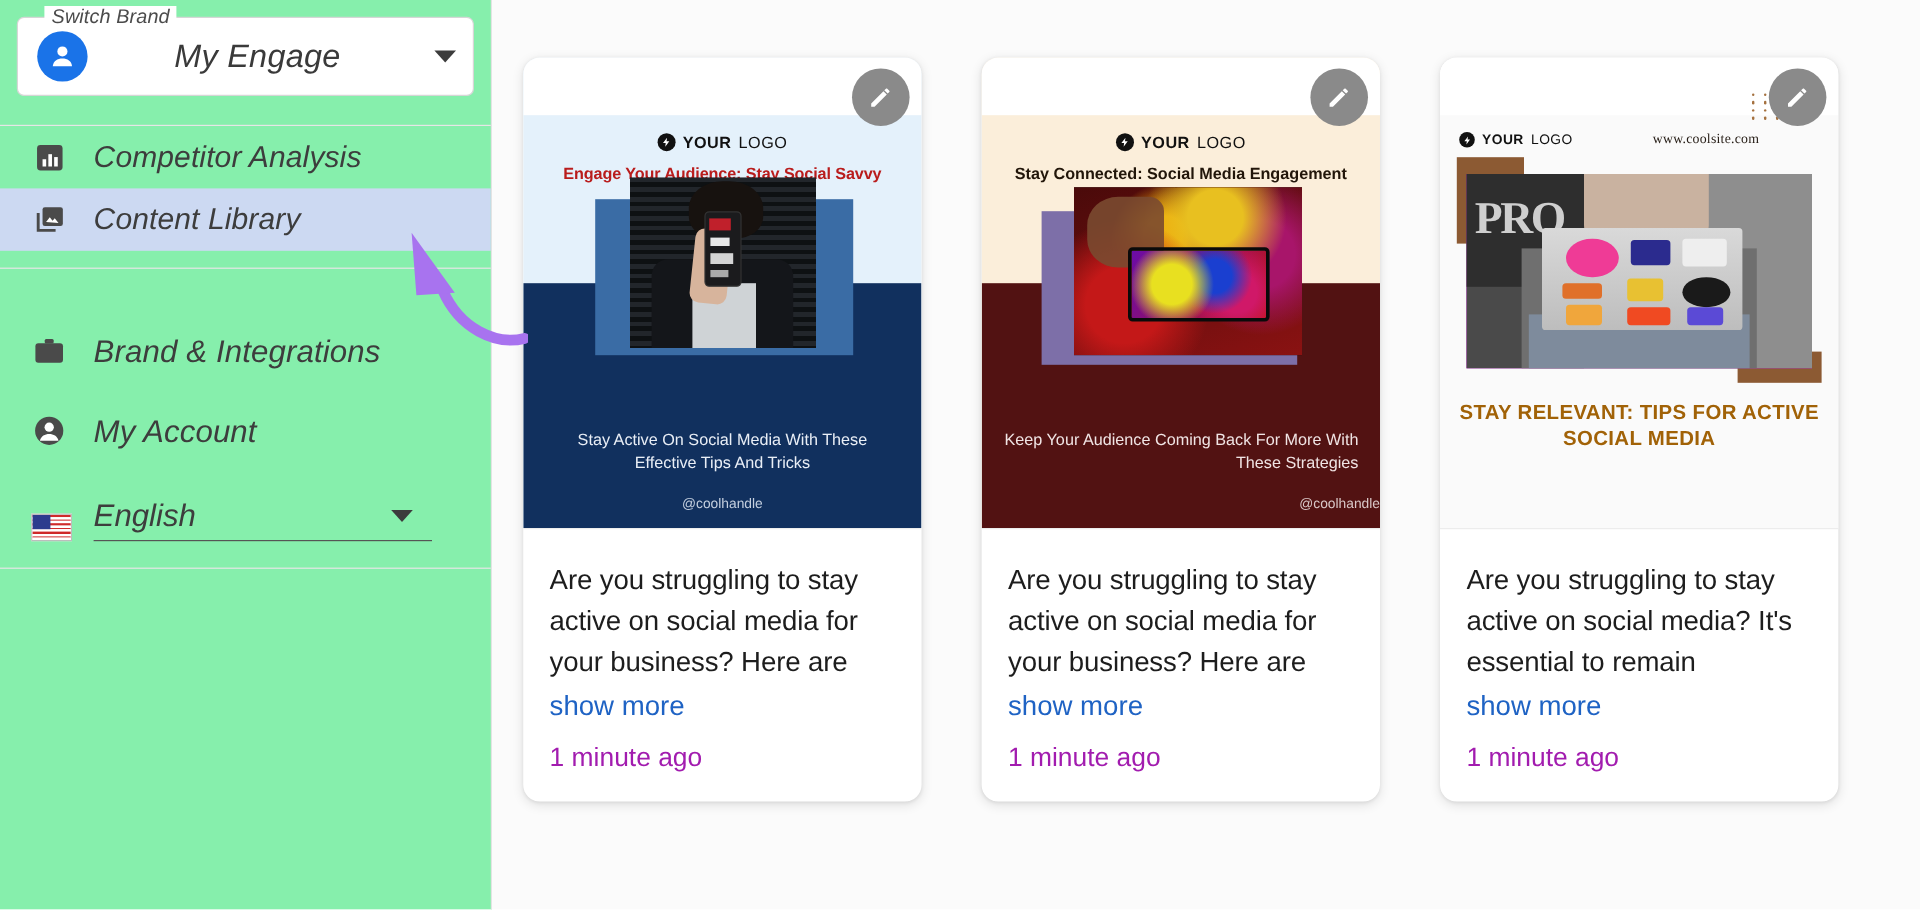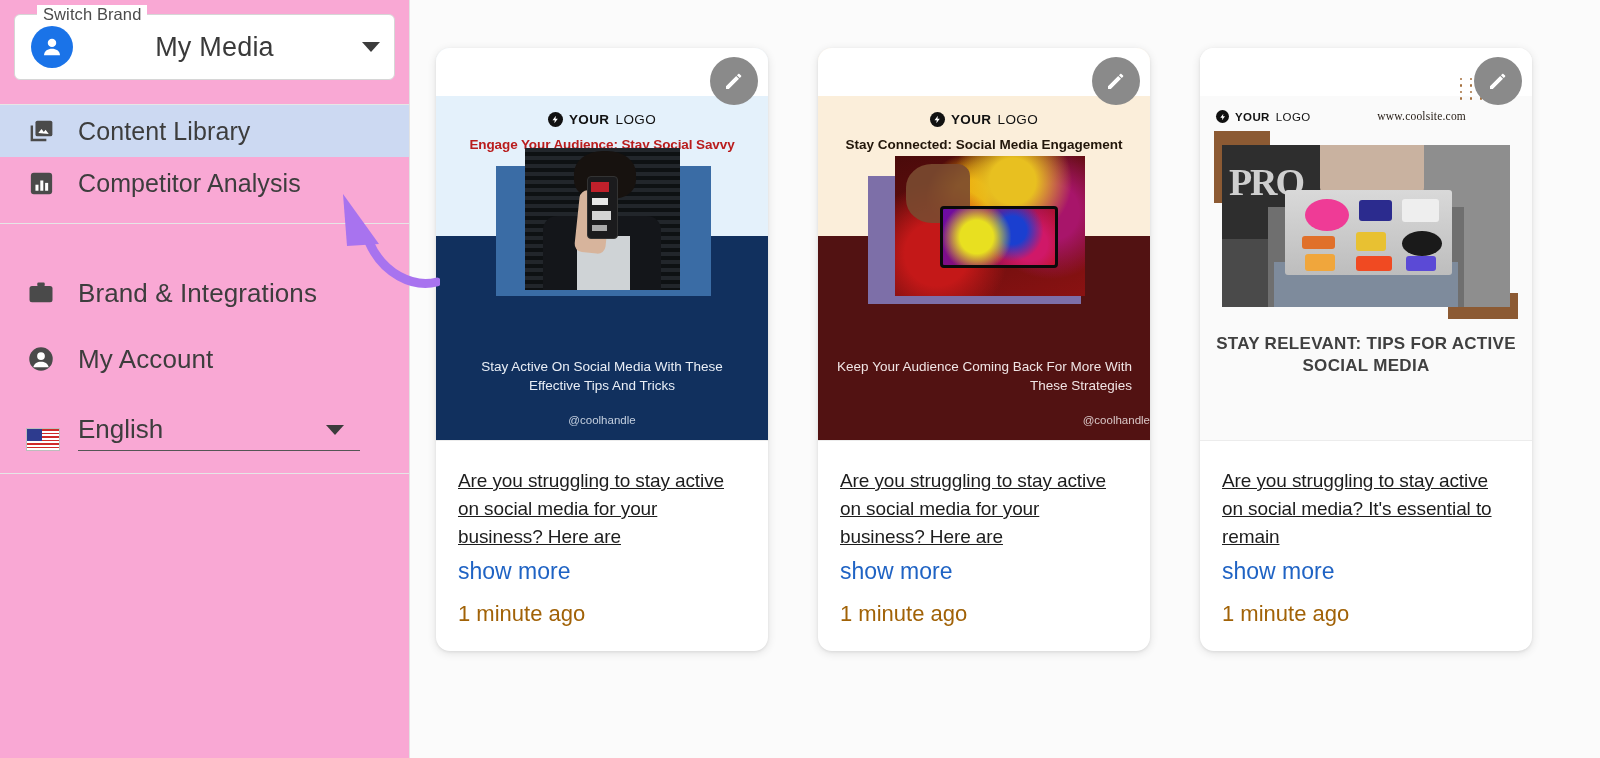--- a/index.html
+++ b/index.html
@@ -7,24 +7,25 @@
     width: 1600px; height: 758px;
     font-family: "Liberation Sans", sans-serif;
     background: #ffffff;
     overflow: hidden;
   }
   .app { display: flex; width: 1600px; height: 758px; }
 
   
   .sidebar {
     width: 410px; height: 758px;
-    background: #f9a8d4;
+    background: #86efac;
     border-right: 1px solid #e3e3e3;
     position: relative;
     flex: 0 0 410px;
+    font-style: italic;
   }
   .brand-switch-wrap { padding: 14px 14px 0 14px; position: relative; }
   .brand-fieldset {
     border: 1px solid #d6d6d6;
     border-radius: 6px;
     height: 66px;
     display: flex;
     align-items: center;
     padding: 0 14px 0 16px;
     position: relative;
@@ -237,49 +238,49 @@
   .p3 .photo-wrap { position: relative; z-index: 2; margin-top: 8px; height: 188px; }
   .p3 .blk-tl { position:absolute; left:14px; top:0; width:56px; height:72px; background:#8c5a33; }
   .p3 .blk-br { position:absolute; right:14px; bottom:0; width:70px; height:26px; background:#8c5a33; }
   .p3 .img3 {
     position:absolute; left:22px; top:14px; width:288px; height:162px;
     overflow:hidden; background:#a21caf;
   }
   .p3 .title3 {
     position:relative; z-index:3;
     text-align:center;
-    font-size: 17px; font-weight: bold; color: #404040;
+    font-size: 17px; font-weight: bold; color: #a16207;
     letter-spacing: .3px; line-height: 1.3;
     padding: 14px 14px 0 14px;
   }
 
   .logo-chip { display:inline-flex; align-items:center; gap:6px; }
   .logo-bolt {
     width: 15px; height: 15px; border-radius:50%; background:#111;
     display:flex; align-items:center; justify-content:center;
   }
   .logo-your { font-size: 13.5px; font-weight: bold; color:#111; letter-spacing:.4px; }
   .logo-logo { font-size: 13.5px; font-weight: normal; color:#111; letter-spacing:.4px; }
   .logo-chip.sm .logo-bolt { width:13px; height:13px; }
   .logo-chip.sm .logo-your, .logo-chip.sm .logo-logo { font-size: 11.5px; }
 
   .card-body { padding: 26px 22px 0 22px; }
   .card-text {
-    font-size: 19px; color: #1d1d1d; line-height: 1.47;
+    font-size: 23px; color: #1d1d1d; line-height: 1.47;
     letter-spacing: -.1px;
-    max-height: 108px; overflow: hidden; text-decoration: underline;
+    max-height: 108px; overflow: hidden;
   }
   .show-more {
     display: block; text-align: left;
     font-size: 23px; color: #1f63c4;
     margin-top: 7px; cursor: pointer;
     text-decoration: none;
   }
   .card-time {
-    font-size: 22px; color: #a16207;
+    font-size: 22px; color: #a21caf;
     padding: 16px 22px 24px 22px;
   }
 
   
   .ph { width:100%; height:100%; position:relative; }
   .shutter { position:absolute; inset:0; background:
     repeating-linear-gradient(#22262b 0 4px, #0e1113 4px 8px); }
   .p-head { position:absolute; left:32%; top:2%; width:40%; height:34%; background:#17120f; border-radius:46% 46% 38% 38%; }
   .p-torso { position:absolute; left:12%; top:48%; width:76%; height:56%; background:#14161a; border-radius:14px 14px 0 0;}
   .p-shirt { position:absolute; left:34%; top:62%; width:34%; height:40%; background:#cfd3d6; }
@@ -329,48 +330,48 @@
 
     <div class="brand-switch-wrap">
       <div class="brand-fieldset">
         <span class="brand-legend">Switch Brand</span>
         <span class="avatar-circle">
           <svg width="26" height="26" viewBox="0 0 24 24">
               <circle cx="12" cy="8.2" r="3.9" fill="#fff"></circle>
               <path d="M4.6 19.6c.3-4.1 3.6-6 7.4-6s7.1 1.9 7.4 6z" fill="#fff"></path>
             </svg>
         </span>
-        <span class="brand-name">My Media</span>
+        <span class="brand-name">My Engage</span>
         <span class="caret"></span>
       </div>
     </div>
 
     <div class="sb-divider"></div>
 
     <nav class="nav-group-a">
-      <div class="nav-item active">
-        <span class="nav-icon">
-          <svg width="29" height="29" viewBox="0 0 24 24">
-            <path d="M3 7v13h13v-2H5V7z" fill="#4a4a4a"></path>
-            <rect x="7" y="3" width="14" height="13" rx="1.6" fill="#4a4a4a"></rect>
-            <path d="M9.4 13.3l2.6-3.3 1.9 2.4 1.5-1.8 2.6 3.4z" fill="#ffffff"></path>
-          </svg>
-        </span>
-        <span class="nav-label">Content Library</span>
-      </div>
       <div class="nav-item">
         <span class="nav-icon">
           <svg width="29" height="29" viewBox="0 0 24 24">
             <rect x="3.2" y="3.2" width="17.6" height="17.6" rx="2.4" fill="#4a4a4a"></rect>
             <rect x="7" y="13" width="2.5" height="5" fill="#fff"></rect>
             <rect x="11" y="9.5" width="2.5" height="8.5" fill="#fff"></rect>
             <rect x="15" y="11.5" width="2.5" height="6.5" fill="#fff"></rect>
           </svg>
         </span>
         <span class="nav-label">Competitor Analysis</span>
+      </div>
+      <div class="nav-item active">
+        <span class="nav-icon">
+          <svg width="29" height="29" viewBox="0 0 24 24">
+            <path d="M3 7v13h13v-2H5V7z" fill="#4a4a4a"></path>
+            <rect x="7" y="3" width="14" height="13" rx="1.6" fill="#4a4a4a"></rect>
+            <path d="M9.4 13.3l2.6-3.3 1.9 2.4 1.5-1.8 2.6 3.4z" fill="#ffffff"></path>
+          </svg>
+        </span>
+        <span class="nav-label">Content Library</span>
       </div>
     </nav>
 
     <div class="sb-divider" style="margin-top:14px"></div>
 
     <nav>
       <div class="nav-gap"></div>
       <div class="nav-item lg">
         <span class="nav-icon">
           <svg width="30" height="30" viewBox="0 0 24 24">

